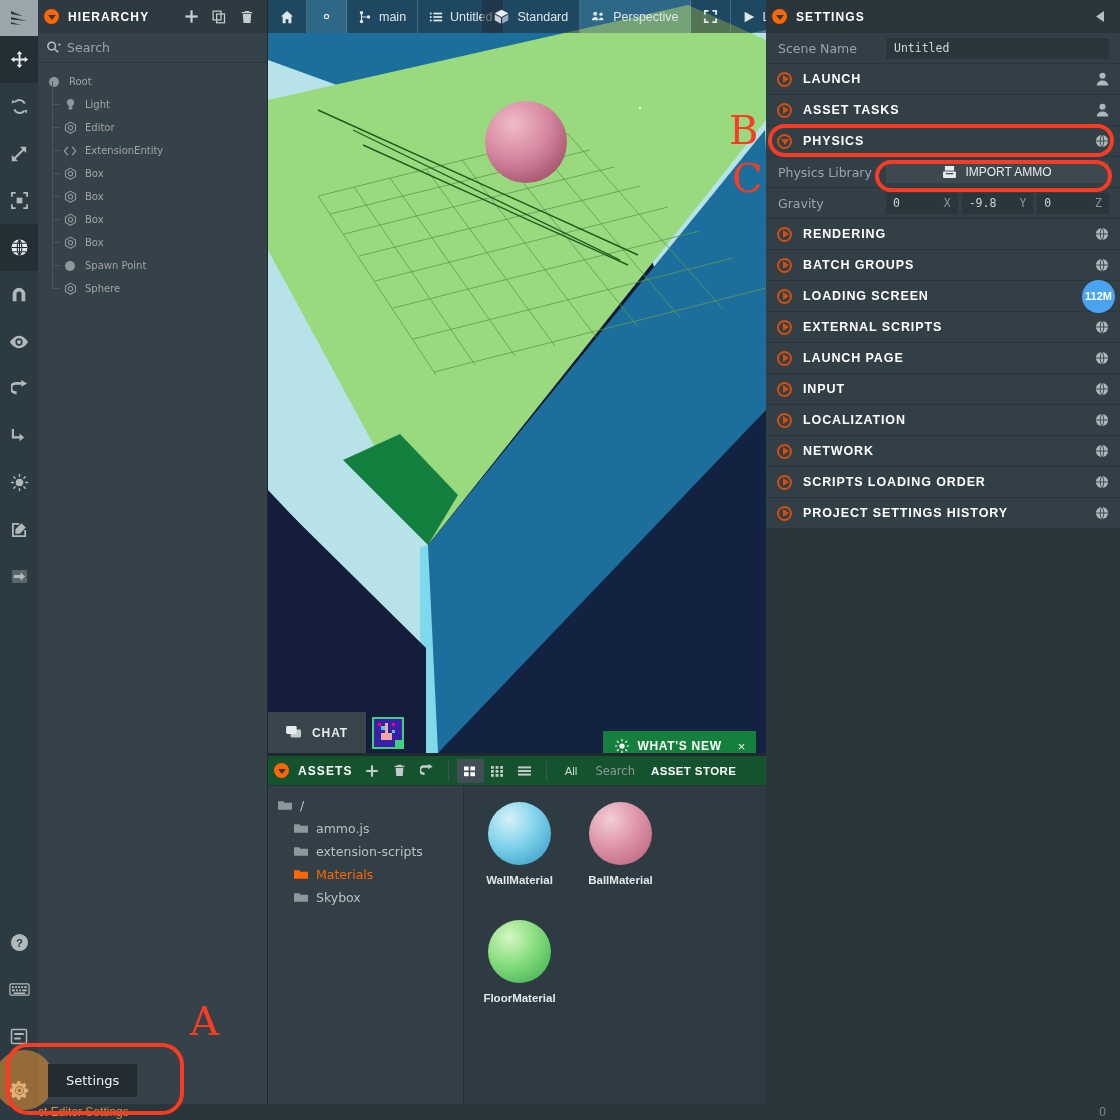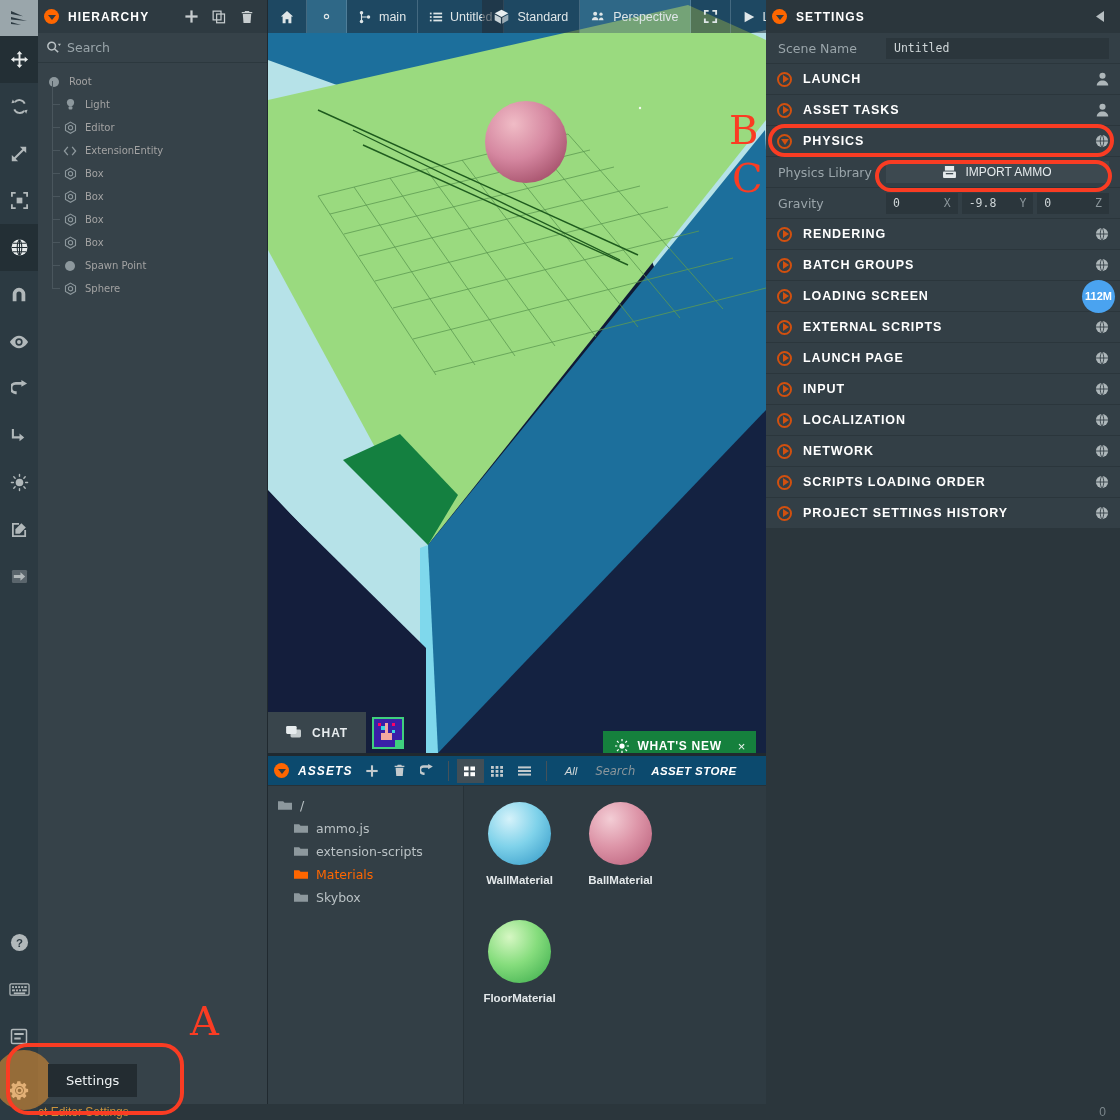--- a/index.html
+++ b/index.html
@@ -64,22 +64,22 @@
     cursor:pointer; }
   .avatar { width:32px; height:32px; margin-left:6px; border:2px solid #3fd07e; cursor:pointer; }
   .whatsnew { position:absolute; right:10px; top:6px; height:30px; background:#15803d;
     display:flex; align-items:center; gap:8px; padding:0 10px 0 12px; color:#fff;
     font-size:12px; font-weight:bold; letter-spacing:.7px; cursor:pointer;margin-top:13px; }
   .wn-x { margin-left:8px; font-size:13px; font-weight:normal; opacity:.92; cursor:pointer; }
 
   
   .assets { position:absolute; left:268px; top:755px; width:498px; height:365px;
     background:#2f3b42; border-top:1px solid #20292f; z-index:10; }
-  .ahead { height:30px; display:flex; align-items:center; padding:0 6px; background:#0c4a6e;
-    border-bottom:1px solid #273238;font-style:italic; }
+  .ahead { height:30px; display:flex; align-items:center; padding:0 6px; background:#14532d;
+    border-bottom:1px solid #273238; }
   .aico { width:27px; height:24px; display:flex; align-items:center; justify-content:center;
     color:#c3cacd; cursor:pointer; }
   .aico.sel { background:#414e56; color:#fff; }
   .adiv { width:1px; height:20px; background:#45525a; margin:0 8px; }
   .aflt { font-size:11.5px; color:#cfd6d8; padding:0 10px; cursor:pointer; }
   .asearch { font-size:11.5px; color:#8c979c; padding:0 8px; cursor:text;
     font-family:"DejaVu Sans", sans-serif; }
   .astore { font-size:11.5px; font-weight:bold; color:#fff; letter-spacing:.4px;
     padding:0 8px; cursor:pointer; }
   .abody { display:flex; height:335px; }

